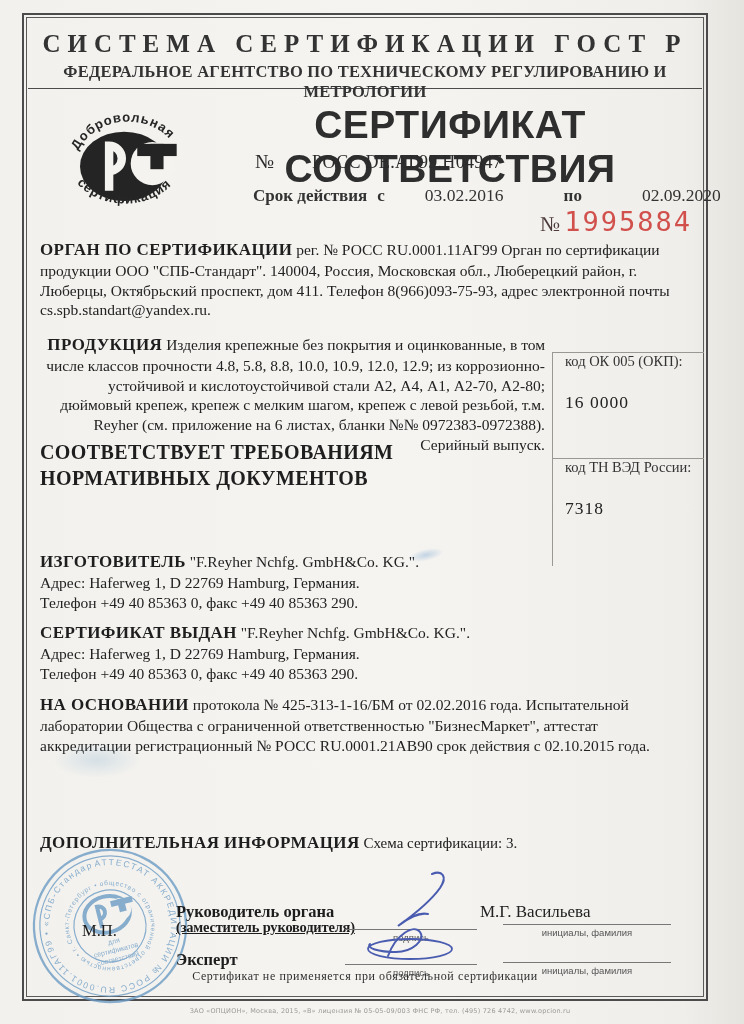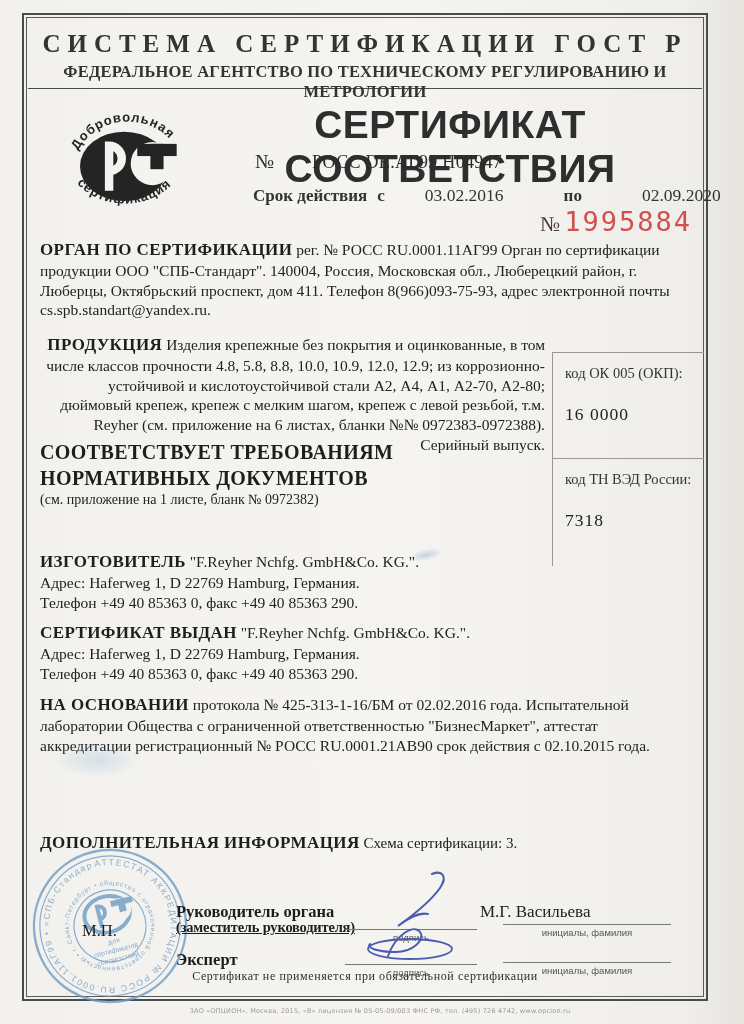--- a/index.html
+++ b/index.html
@@ -70,21 +70,21 @@
   .sec-production { top:334px; width:505px;text-align:right; }
   .sec-conforms { top:440px; width:520px; }
   .sec-manufacturer { top:551px; width:620px; }
   .sec-issued { top:622px; width:620px; }
   .sec-basis { top:694px; width:650px; }
   .sec-additional { top:832px; width:650px; }
 
   .codebox {
     position:absolute; width:152px;
     border-top:1.5px solid #9a9893; border-left:1.5px solid #9a9893;
-    padding:12px 6px 0 12px; font-size:14.5px; color:#333;
+    padding:0 6px 0 12px; font-size:14.5px; color:#333;
   }
   .codebox .cb-value { text-align:left; font-size:17.5px; margin-top:22px; letter-spacing:1px; color:#222; }
   .box-okp { left:552px; top:352px; height:116px; }
   .box-tnved { left:552px; top:458px; height:108px; }
 
   .stamp {
     position:absolute; left:24px; top:840px; width:172px; height:172px;
     transform:rotate(-14deg); opacity:0.8;
   }
   .mp { position:absolute; left:82px; top:921px; font-size:16.5px; color:#1d1d1d; }
@@ -181,21 +181,20 @@
       <span>рег. № РОСС RU.0001.11АГ99 Орган по сертификации продукции ООО "СПБ-Стандарт". 140004, Россия, Московская обл., Люберецкий район, г. Люберцы, Октябрьский проспект, дом 411. Телефон 8(966)093-75-93, адрес электронной почты cs.spb.standart@yandex.ru.</span>
     </div>
 
     <div class="section sec-production">
       <span class="s-label">ПРОДУКЦИЯ</span>
       <span>Изделия крепежные без покрытия и оцинкованные, в том числе классов прочности 4.8, 5.8, 8.8, 10.0, 10.9, 12.0, 12.9; из коррозионно-устойчивой и кислотоустойчивой стали А2, А4, А1, А2-70, А2-80; дюймовый крепеж, крепеж с мелким шагом, крепеж с левой резьбой, т.м. Reyher (см. приложение на 6 листах, бланки №№ 0972383-0972388). Серийный выпуск.</span>
     </div>
 
     <div class="section sec-conforms">
       <div class="s-label" style="font-size:20px">СООТВЕТСТВУЕТ ТРЕБОВАНИЯМ НОРМАТИВНЫХ ДОКУМЕНТОВ</div>
-      <div class="s-note">(см. приложение на 1 листе, бланк № 0972382)</div>
     </div>
 
     <div class="section sec-manufacturer">
       <div><span class="s-label">ИЗГОТОВИТЕЛЬ</span>
       <span>"F.Reyher Nchfg. GmbH&amp;Co. KG.".</span></div>
       <div>Адрес: Haferweg 1, D 22769 Hamburg, Германия.</div>
       <div>Телефон +49 40 85363 0, факс +49 40 85363 290.</div>
     </div>
 
     <div class="section sec-issued">

